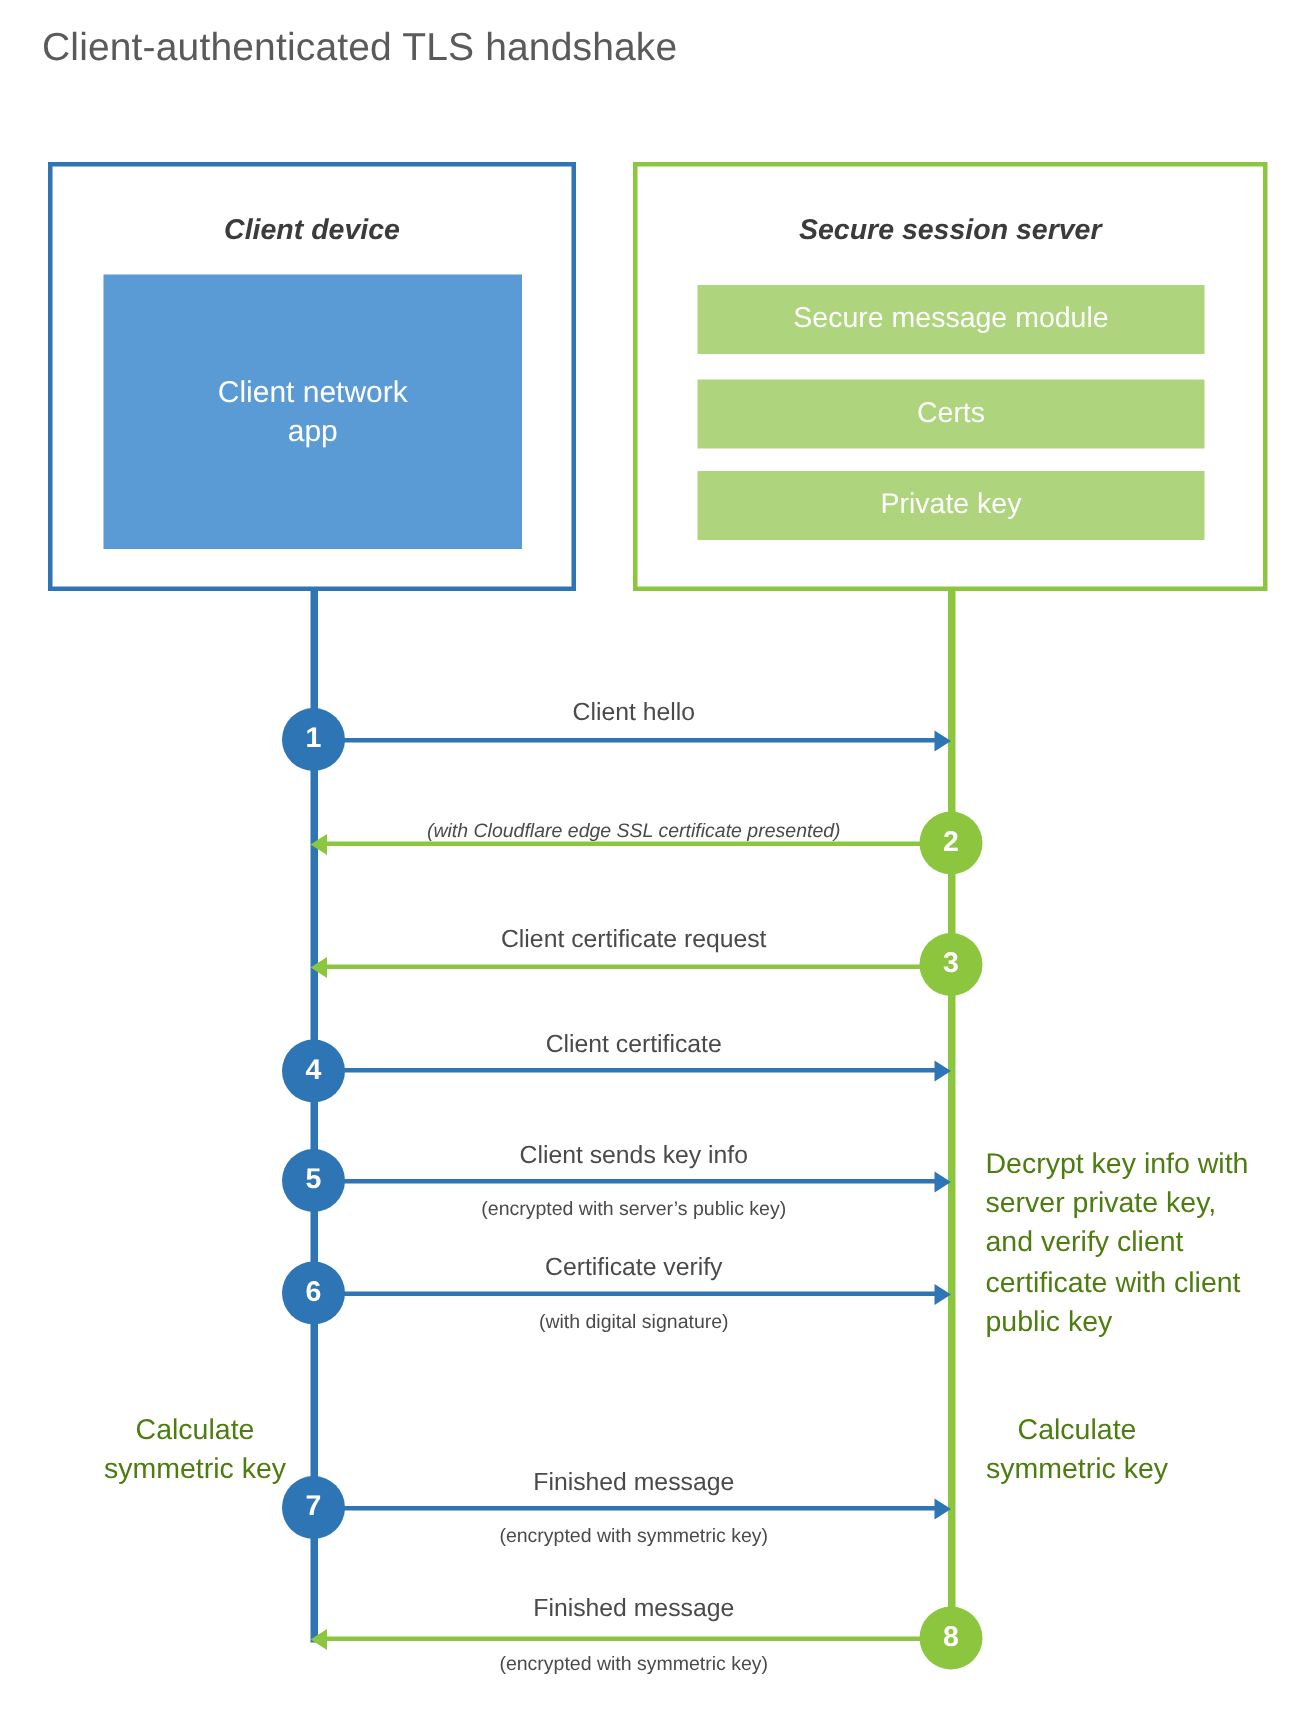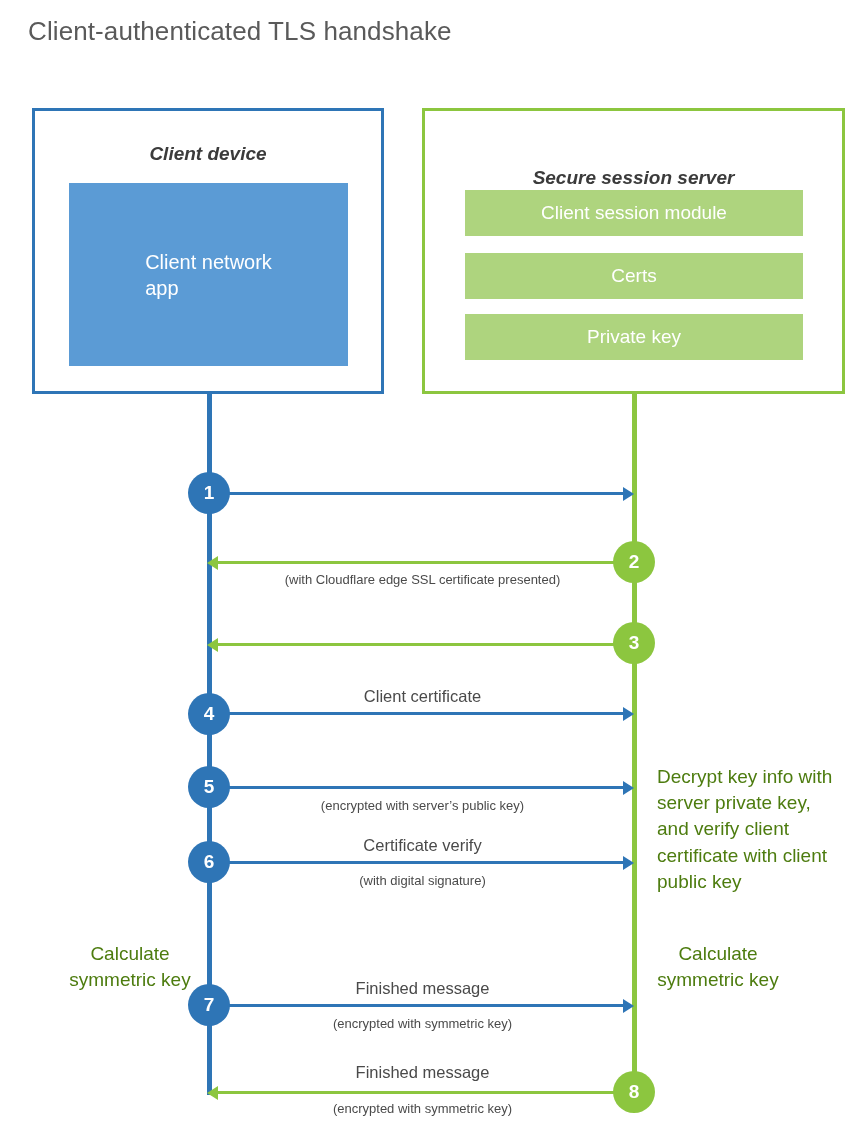--- a/index.html
+++ b/index.html
@@ -57,33 +57,34 @@
     position: absolute;
     left: 0;
     width: 100%;
     text-align: center;
     font-size: 19px;
     font-weight: bold;
     color: #3b3b3b;
     font-style: italic;
   }
   #client-box .actor-title { top: 32px; }
-  #server-box .actor-title { top: 32px; margin-top: 24px; }
+  #server-box .actor-title { top: 32px; }
 
   
   #client-app-rect {
     left: 69px;
     top: 183px;
     width: 279px;
     height: 183px;
     background: #5B9BD5;
     color: #ffffff;
     display: flex;
     align-items: center;
     justify-content: center;
+    text-align: center;
     font-size: 20px;
     line-height: 1.3;
     font-weight: 400;
   }
 
   
   .server-bar {
     left: 465px;
     width: 338px;
     height: 46px;
@@ -199,58 +200,61 @@
       <span>Client network</span><br>
       <span>app</span>
     </div>
   </div>
 
   <div class="abs actor-box" id="server-box">
     <div class="actor-title">Secure session server</div>
   </div>
 
   <div class="abs server-bar" id="server-bar-0">
-    <span>Client session module</span>
+    <span>Secure message module</span>
   </div>
   <div class="abs server-bar" id="server-bar-1">
     <span>Certs</span>
   </div>
   <div class="abs server-bar" id="server-bar-2">
     <span>Private key</span>
   </div>
 
   <div class="abs" id="client-lifeline"></div>
   <div class="abs" id="server-lifeline"></div>
 
+  <div class="abs msg-label" style="left:210px; top:466px; width:425px;">Client hello</div>
   <div class="abs msg-line blue" style="left:210px; top:492px; width:416px;"></div>
   <div class="abs arrow-head right blue" style="left:623px; top:486.5px;"></div>
   <div class="abs step-circle blue" style="left:188px; top:472px;">
     <span>1</span>
   </div>
 
   <div class="abs msg-line green" style="left:218px; top:561px; width:416px;"></div>
   <div class="abs arrow-head left green" style="left:207px; top:555.5px;"></div>
-  <div class="abs msg-sublabel" style="left:210px; top:572px; width:425px;">(with Cloudflare edge SSL certificate presented)</div>
+  <div class="abs msg-sublabel" style="left:210px; top:546px; width:425px;font-style:italic;">(with Cloudflare edge SSL certificate presented)</div>
   <div class="abs step-circle green" style="left:613px; top:541px;">
     <span>2</span>
   </div>
 
+  <div class="abs msg-label" style="left:210px; top:617px; width:425px;">Client certificate request</div>
   <div class="abs msg-line green" style="left:218px; top:643px; width:416px;"></div>
   <div class="abs arrow-head left green" style="left:207px; top:637.5px;"></div>
   <div class="abs step-circle green" style="left:613px; top:622px;">
     <span>3</span>
   </div>
 
   <div class="abs msg-label" style="left:210px; top:687px; width:425px;">Client certificate</div>
   <div class="abs msg-line blue" style="left:210px; top:712px; width:416px;"></div>
   <div class="abs arrow-head right blue" style="left:623px; top:706.5px;"></div>
   <div class="abs step-circle blue" style="left:188px; top:693px;">
     <span>4</span>
   </div>
 
+  <div class="abs msg-label" style="left:210px; top:761px; width:425px;">Client sends key info</div>
   <div class="abs msg-line blue" style="left:210px; top:786px; width:416px;"></div>
   <div class="abs arrow-head right blue" style="left:623px; top:780.5px;"></div>
   <div class="abs msg-sublabel" style="left:210px; top:798px; width:425px;">(encrypted with server’s public key)</div>
   <div class="abs step-circle blue" style="left:188px; top:766px;">
     <span>5</span>
   </div>
 
   <div class="abs msg-label" style="left:210px; top:836px; width:425px;">Certificate verify</div>
   <div class="abs msg-line blue" style="left:210px; top:861px; width:416px;"></div>
   <div class="abs arrow-head right blue" style="left:623px; top:855.5px;"></div>

